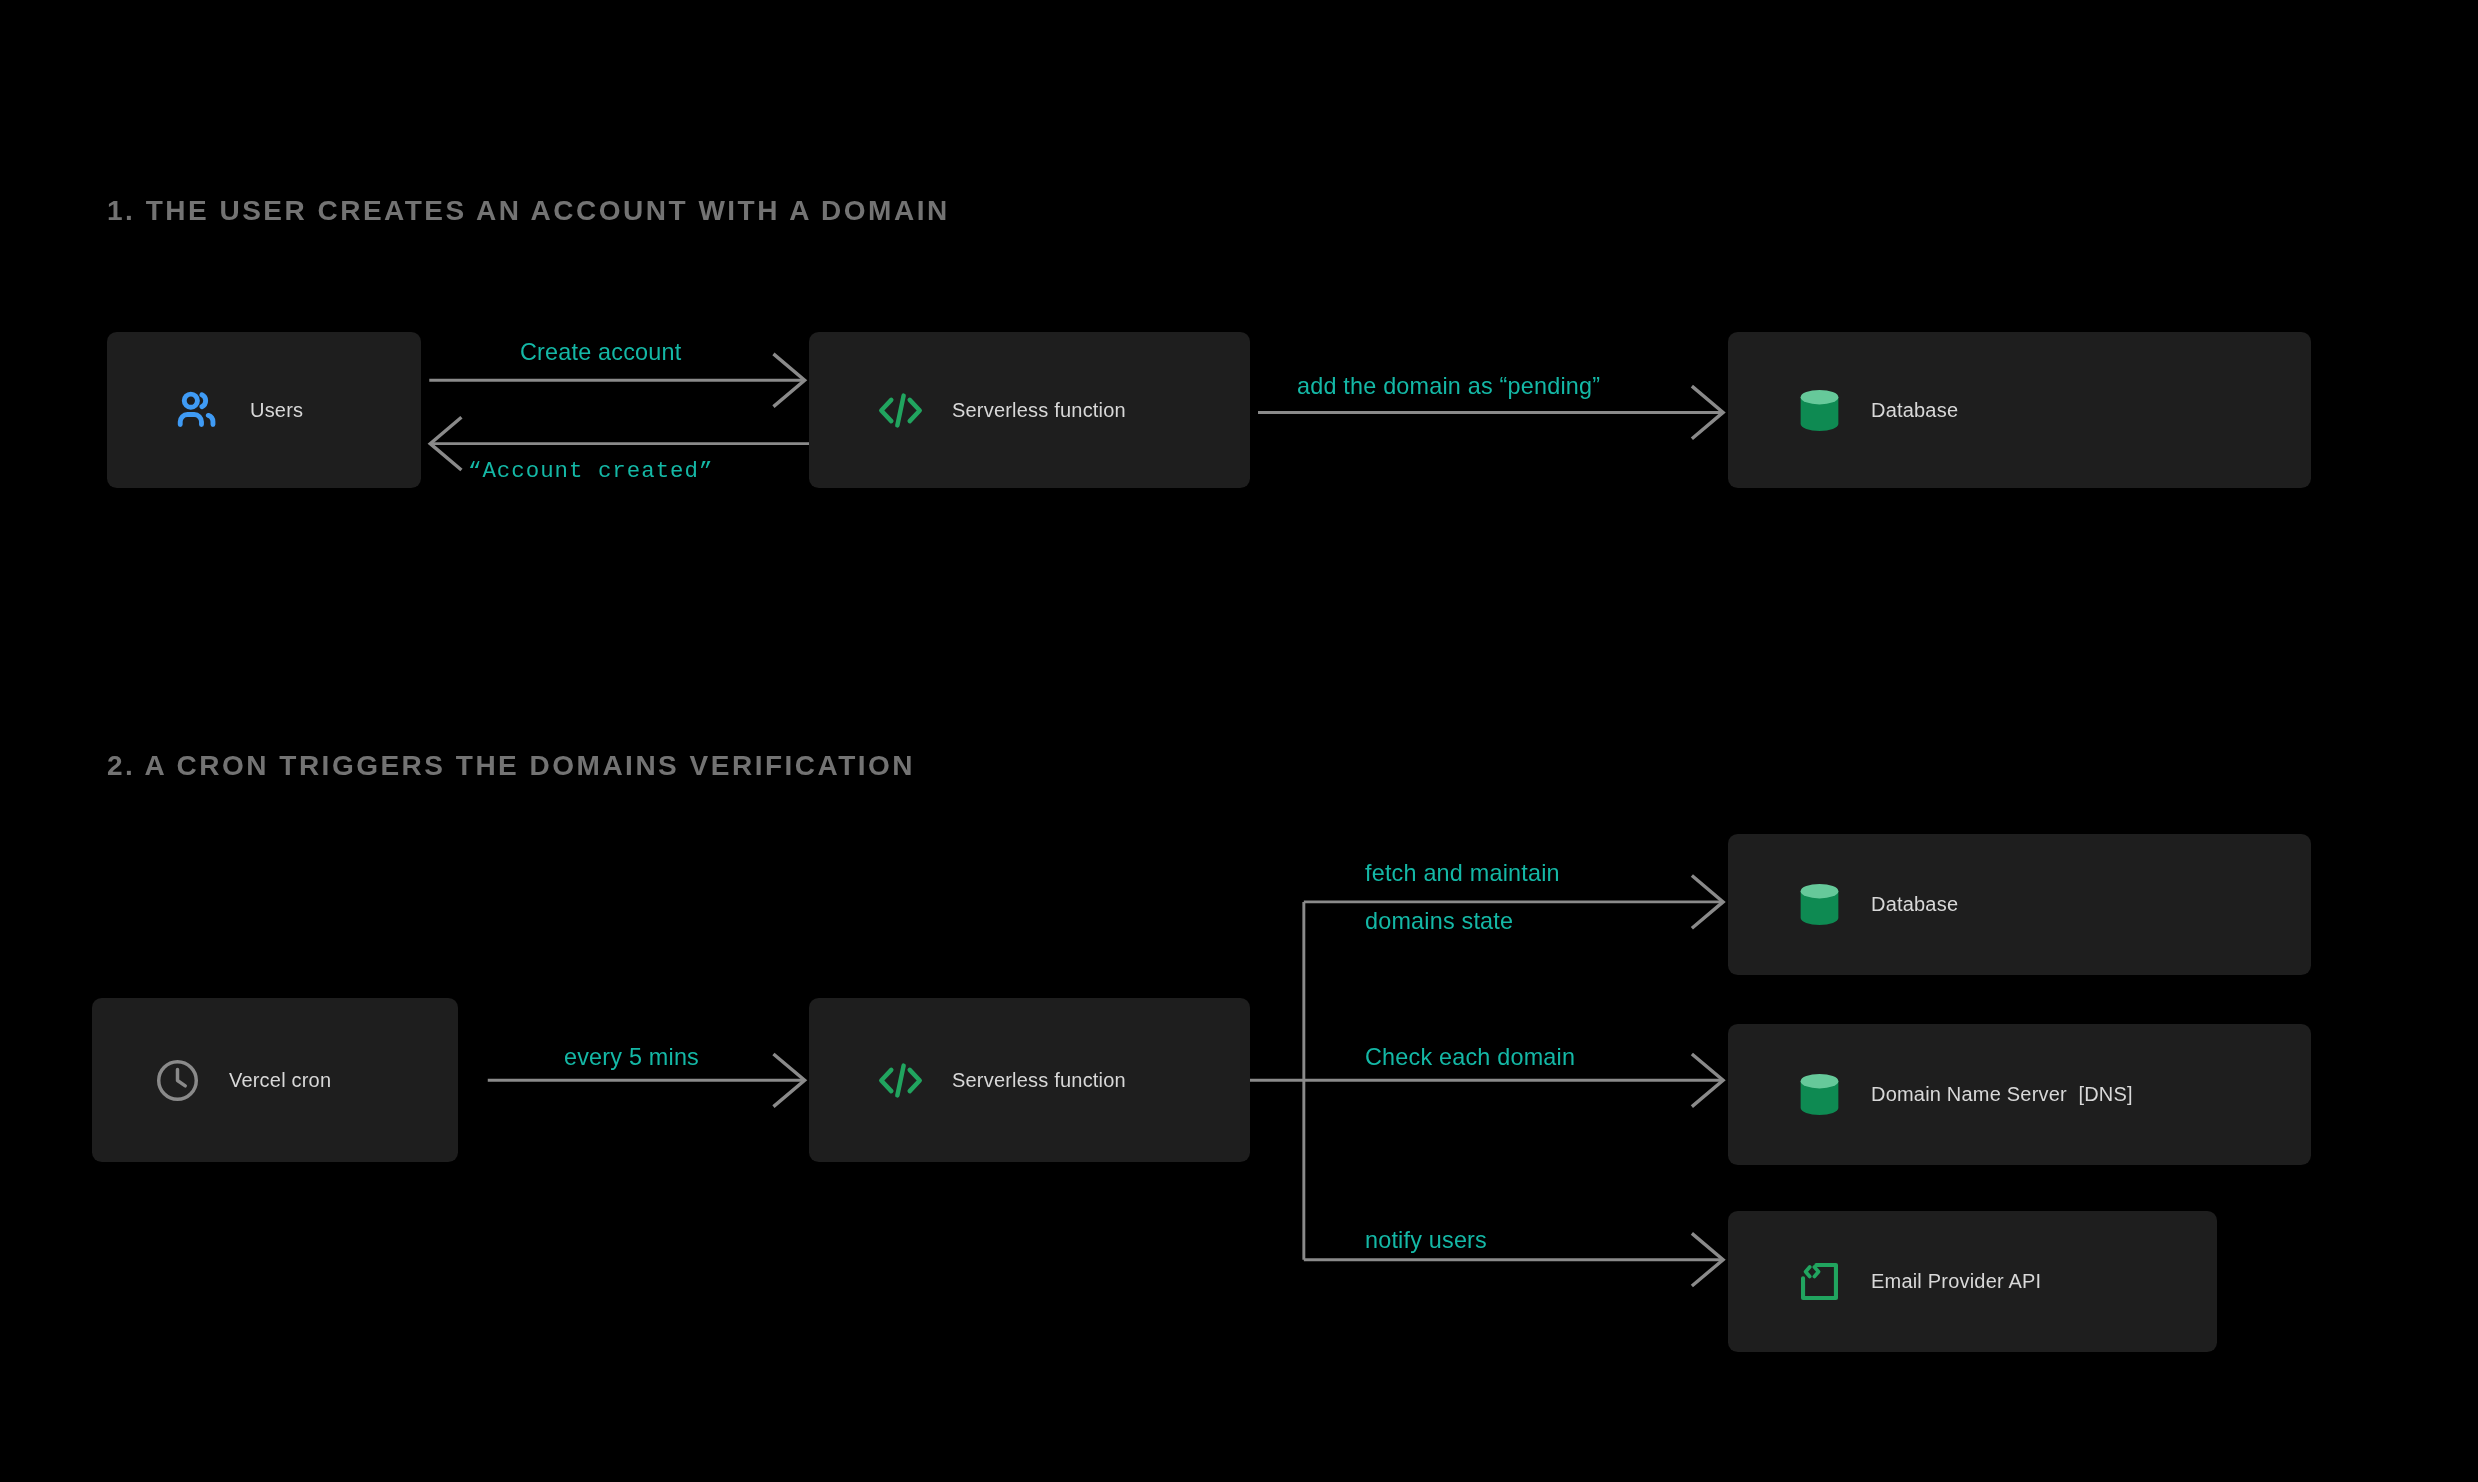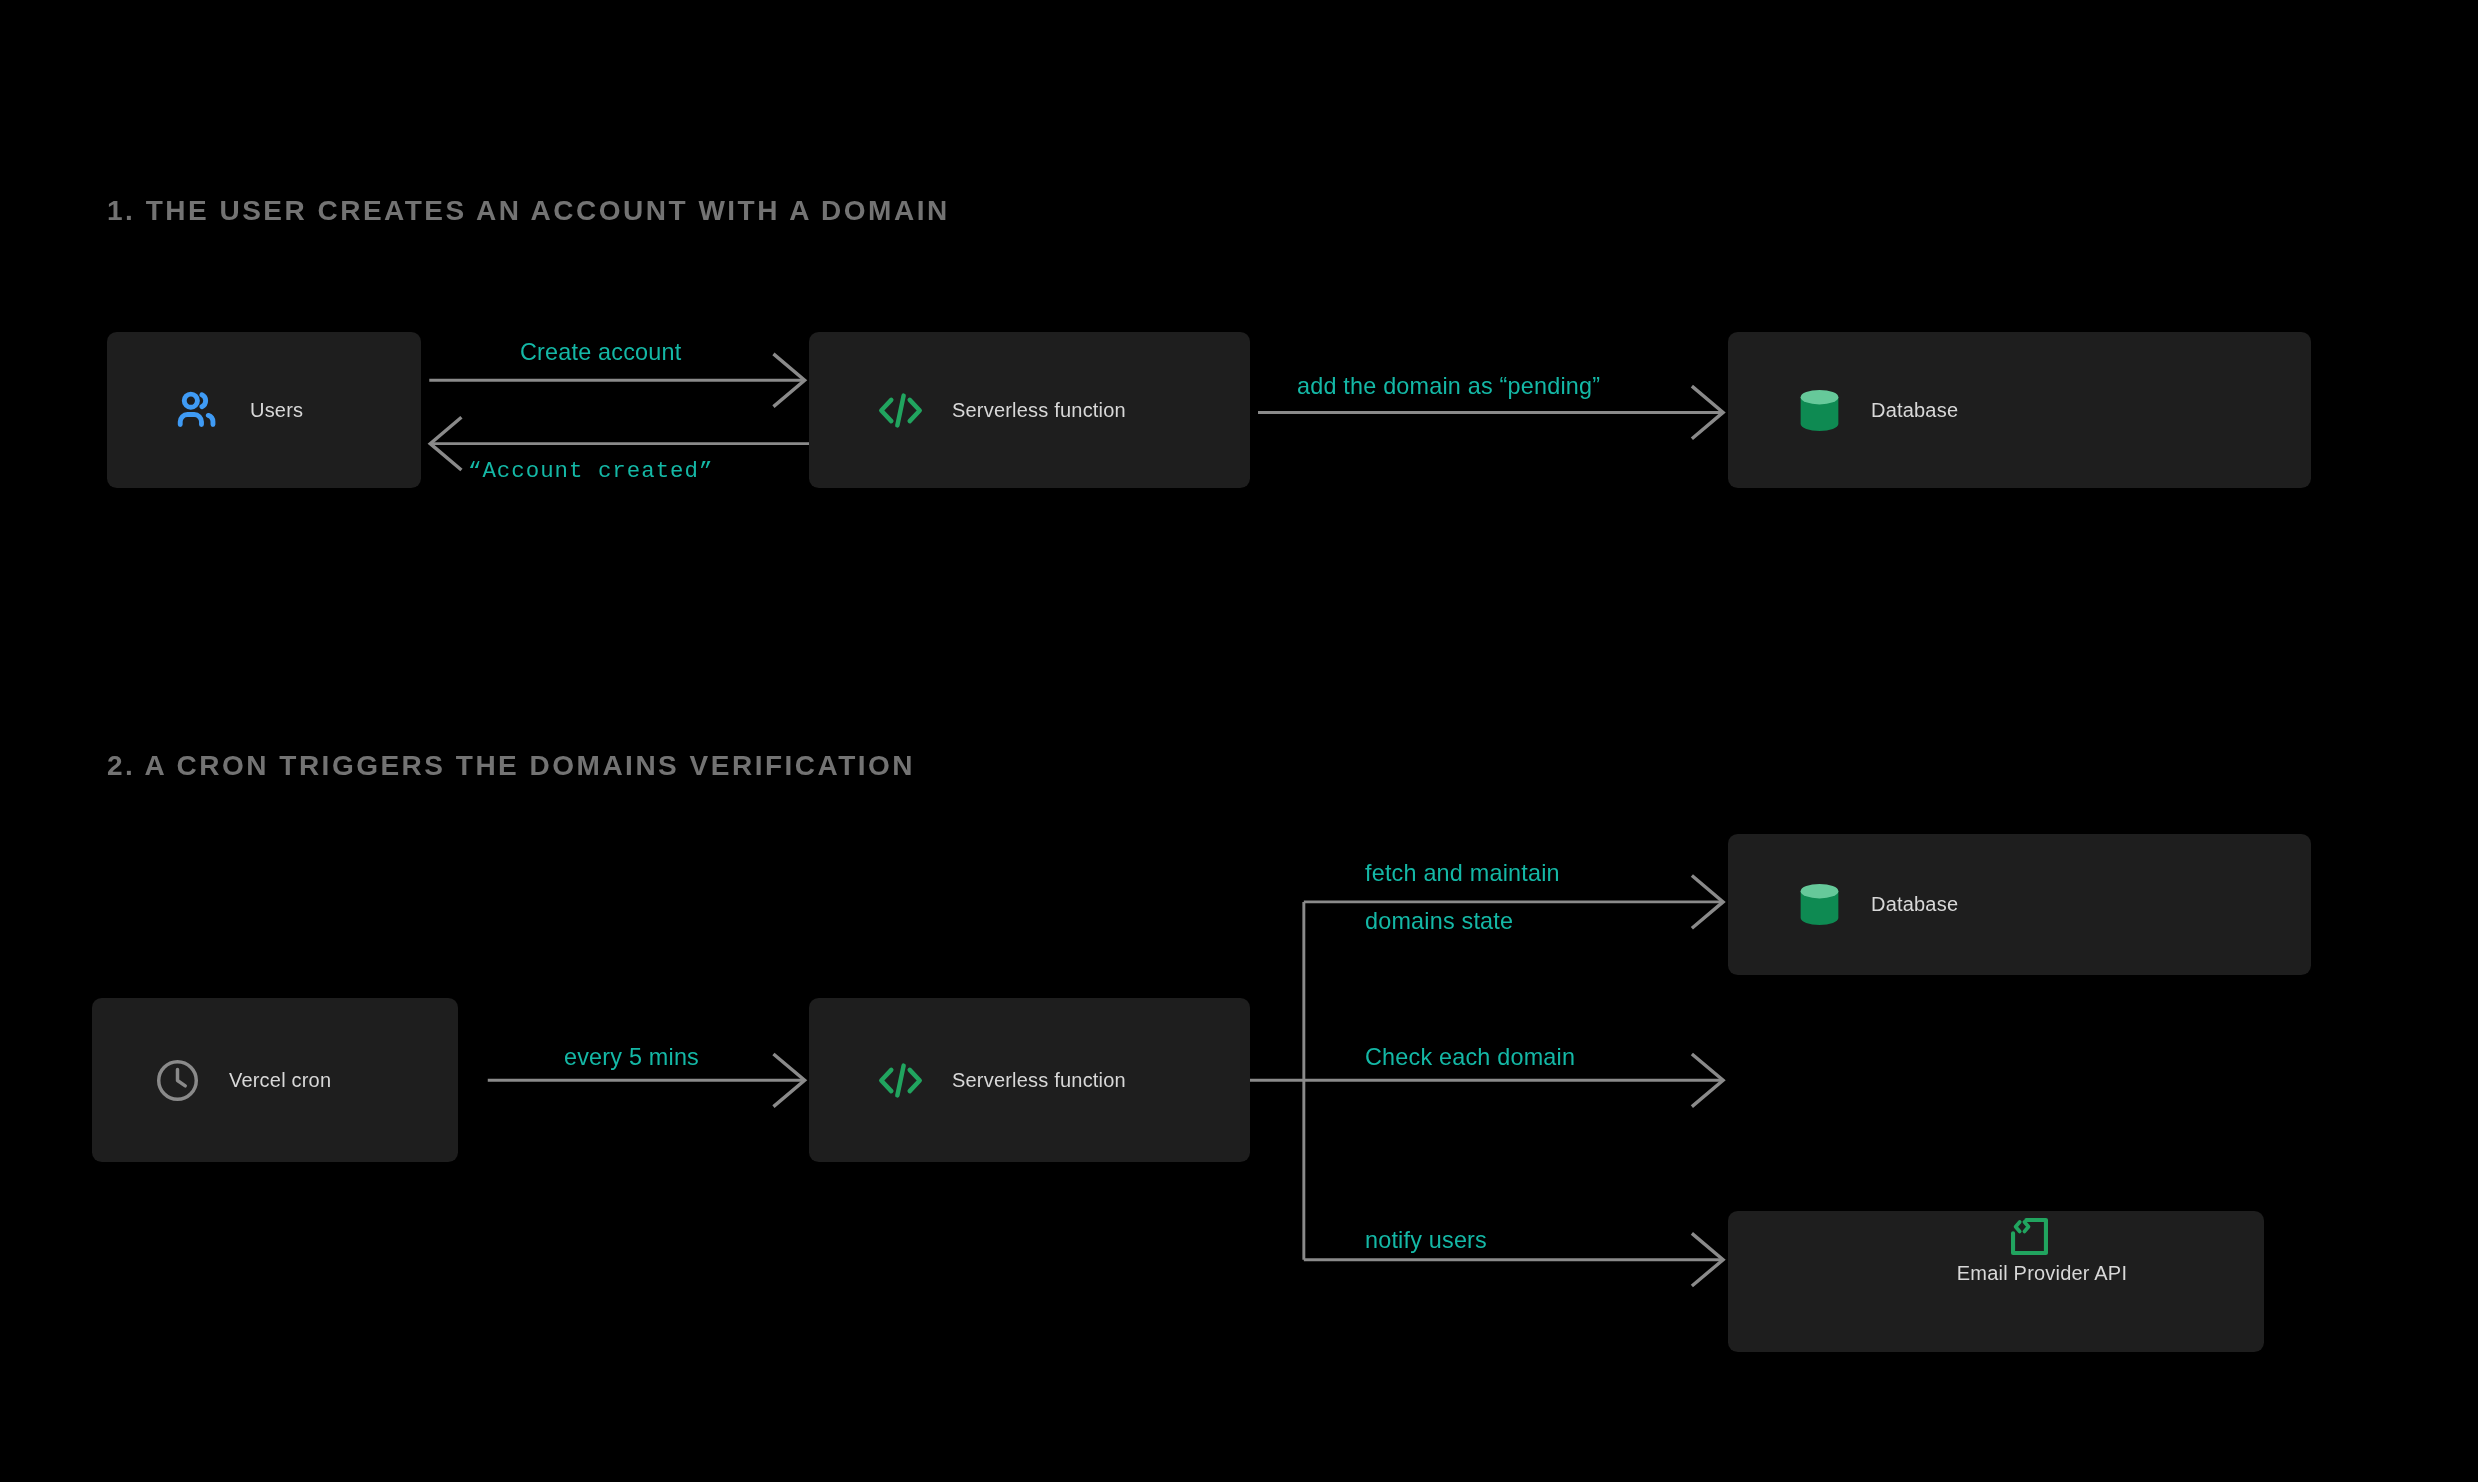--- a/index.html
+++ b/index.html
@@ -66,21 +66,21 @@
 
   
   #node-users            { left: 107px; top: 332px;  width: 314px;  height: 156px; }
   #node-serverless-1     { left: 809px; top: 332px;  width: 441px;  height: 156px; }
   #node-database-1       { left: 1728px; top: 332px; width: 583px;  height: 156px; }
 
   #node-vercel-cron      { left: 92px; top: 998px; width: 366px;  height: 164px; padding-left: 60px; }
   #node-serverless-2     { left: 809px; top: 998px; width: 441px;  height: 164px; }
   #node-database-2       { left: 1728px; top: 834px;  width: 583px; height: 141px; }
   #node-dns             { left: 1728px; top: 1024px; width: 583px; height: 141px; }
-  #node-email           { left: 1728px; top: 1211px; width: 536px; height: 141px; flex-direction: column; }
+  #node-email           { left: 1728px; top: 1211px; width: 489px; height: 141px; }
 
   
   #wires {
     position: absolute;
     left: 0;
     top: 0;
     width: 2478px;
     height: 1482px;
     pointer-events: none;
   }
@@ -248,20 +248,29 @@
   <div class="node" id="node-database-2">
     <span class="node-icon">
       <svg width="45" height="51" viewBox="0 0 40 46" aria-hidden="true">
         <path d="M3 11 h34 v24 a17 6.5 0 0 1 -34 0 z" fill="#0e8a52"></path>
         <ellipse cx="20" cy="11" rx="17" ry="6.5" fill="#66c99a"></ellipse>
       </svg>
     </span>
     <span class="node-label">Database</span>
   </div>
 
+  <div class="node" id="node-dns">
+    <span class="node-icon">
+      <svg width="45" height="51" viewBox="0 0 40 46" aria-hidden="true">
+        <path d="M3 11 h34 v24 a17 6.5 0 0 1 -34 0 z" fill="#0e8a52"></path>
+        <ellipse cx="20" cy="11" rx="17" ry="6.5" fill="#66c99a"></ellipse>
+      </svg>
+    </span>
+    <span class="node-label">Domain Name Server  [DNS]</span>
+  </div>
 
   <div class="node" id="node-email">
     <span class="node-icon">
       <svg width="47" height="47" viewBox="0 0 24 24" fill="none" aria-hidden="true">
         <path d="M10.4 3.6 H20.4 V20.4 H3.6 V10.4" stroke="#21a45f" stroke-width="2.1" stroke-linecap="round" stroke-linejoin="round"></path>
         <polyline points="7.0,4.6 4.9,7.0 7.0,9.4" stroke="#21a45f" stroke-width="1.9" stroke-linecap="round" stroke-linejoin="round"></polyline>
         <polyline points="9.4,4.6 11.5,7.0 9.4,9.4" stroke="#21a45f" stroke-width="1.9" stroke-linecap="round" stroke-linejoin="round"></polyline>
       </svg>
     </span>
     <span class="node-label">Email Provider API</span>

